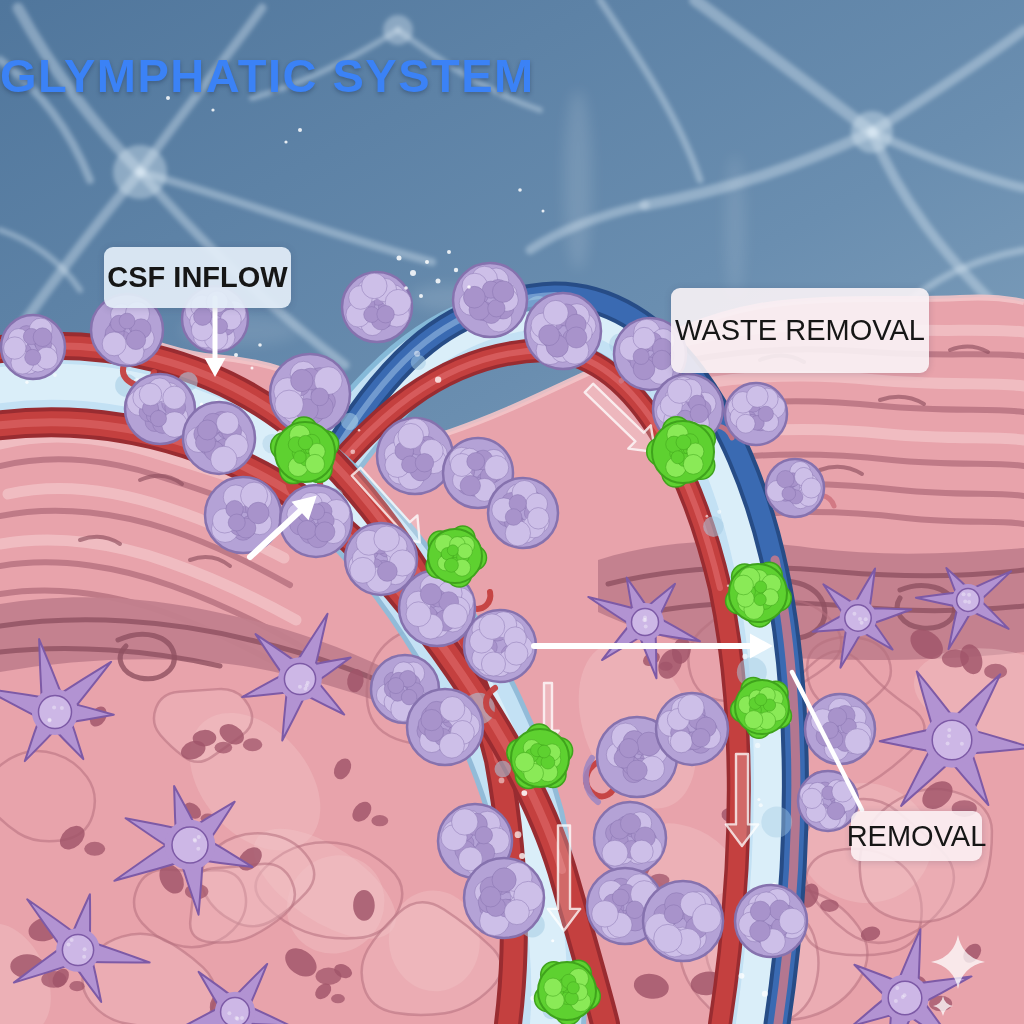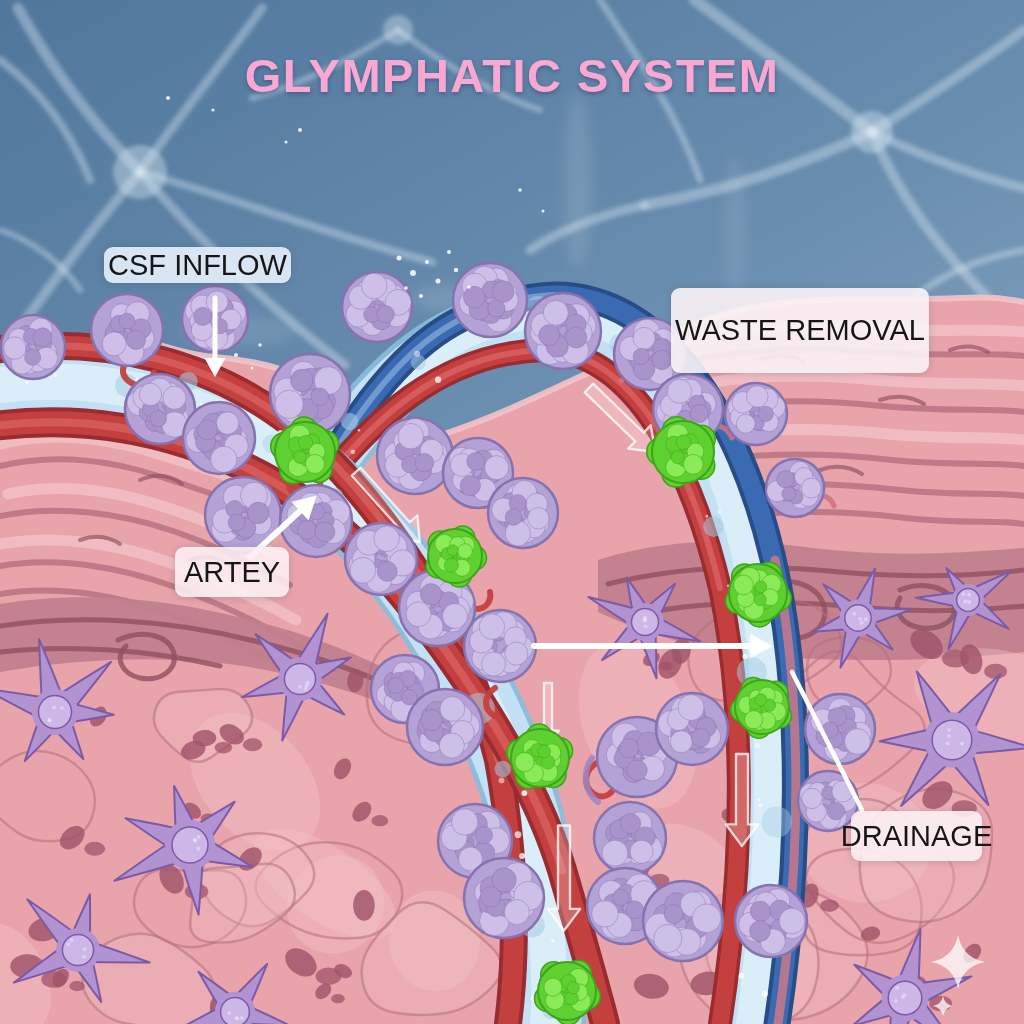--- a/index.html
+++ b/index.html
@@ -1,25 +1,25 @@
 <!DOCTYPE html>
 <html style="--sky-top: #50769c; --sky-mid: #6a8eb0; --sky-light: #92b0c7; --tissue: #e8a3ab; --tissue-light: #f3c4c8; --tissue-deep: #c2808d; --fold: #b46f7e; --fold-dark: #8f5060; --nuclei: #a05469; --artery: #c4403f; --artery-dark: #992c31; --artery-light: #e06a6b; --vein: #3a6ab2; --vein-dark: #274c86; --vein-light: #7fa6d6; --csf: #c3e1f4; --csf-edge: #88bedd; --csf-light: #e1f1fb; --bubble: #a6cce4; --cluster: #b4a2d6; --cluster-mid: #a893cb; --cluster-light: #cdbfe8; --cluster-edge: #8672ae; --waste: #5ed130; --waste-light: #8aea57; --waste-edge: #3fa31c; --astro: #b293d2; --astro-edge: #7d5aa6; --astro-nuc: #cdb7e6; --label-text: #161616; --arrow-white: #ffffff;"><head>
 <meta charset="utf-8">
 <style>
   html,body{margin:0;padding:0;background:#222;}
   .stage{position:relative;width:1024px;height:1024px;overflow:hidden;margin:0 auto;
          font-family:"Liberation Sans", sans-serif;}
   svg{position:absolute;left:0;top:0;}
-  .title{position:absolute;top:48px;left:0;right:0;text-align:center;
-         font-size:47px;font-weight:700;letter-spacing:1.5px;color:#f9a8d4;
+  .title{position:absolute;top:48px;left:0;right:0;text-align:left;
+         font-size:47px;font-weight:700;letter-spacing:1.5px;color:#3b82f6;
          text-shadow:0 2px 4px rgba(25,45,75,.38);}
   .lbl{position:absolute;display:flex;align-items:center;justify-content:center;
        font-size:29px;color:#161616;border-radius:9px;
        box-shadow:0 1px 7px rgba(50,55,90,.20);text-align:center;}
-  #lbl-csf{left:104px;top:247px;width:187px;height:36px;background:rgba(226,237,247,.93);}
+  #lbl-csf{left:104px;top:247px;width:187px;height:61px;background:rgba(226,237,247,.93);font-weight:bold;}
   #lbl-waste{left:671px;top:288px;width:258px;height:85px;background:rgba(250,243,246,.90);
              line-height:1.28;}
   #lbl-artey{left:175px;top:547px;width:114px;height:50px;background:rgba(252,240,244,.88);}
   #lbl-drainage{left:851px;top:811px;width:131px;height:50px;background:rgba(252,241,245,.88);}
   .gyri{fill:none;stroke:var(--fold);stroke-width:6;stroke-linecap:round;opacity:.8;}
   .gyrih{fill:none;stroke:var(--tissue-light);stroke-width:11;stroke-linecap:round;opacity:.75;}
   .curl{fill:none;stroke:var(--fold-dark);stroke-width:4;stroke-linecap:round;opacity:.65;}
   .bandf{fill:none;stroke:var(--fold-dark);stroke-width:5;stroke-linecap:round;opacity:.8;}
   .cap{fill:none;stroke:var(--artery);stroke-width:6;stroke-linecap:round;opacity:.95;}
   .cap2{fill:none;stroke:#cf7480;stroke-width:5;stroke-linecap:round;opacity:.9;}
@@ -1287,20 +1287,17 @@
       </g>
 </svg>
 
 <div class="title">GLYMPHATIC SYSTEM</div>
 <div class="lbl" id="lbl-csf">
   <span>CSF INFLOW</span>
 </div>
 <div class="lbl" id="lbl-waste">
   <span>WASTE REMOVAL</span>
 </div>
-<div class="lbl" id="lbl-artey">
-  <span>ARTEY</span>
+<div class="lbl" id="lbl-drainage">
+  <span>REMOVAL</span>
 </div>
-<div class="lbl" id="lbl-drainage">
-  <span>DRAINAGE</span>
+
 </div>
 
-</div>
-
 </body></html>

